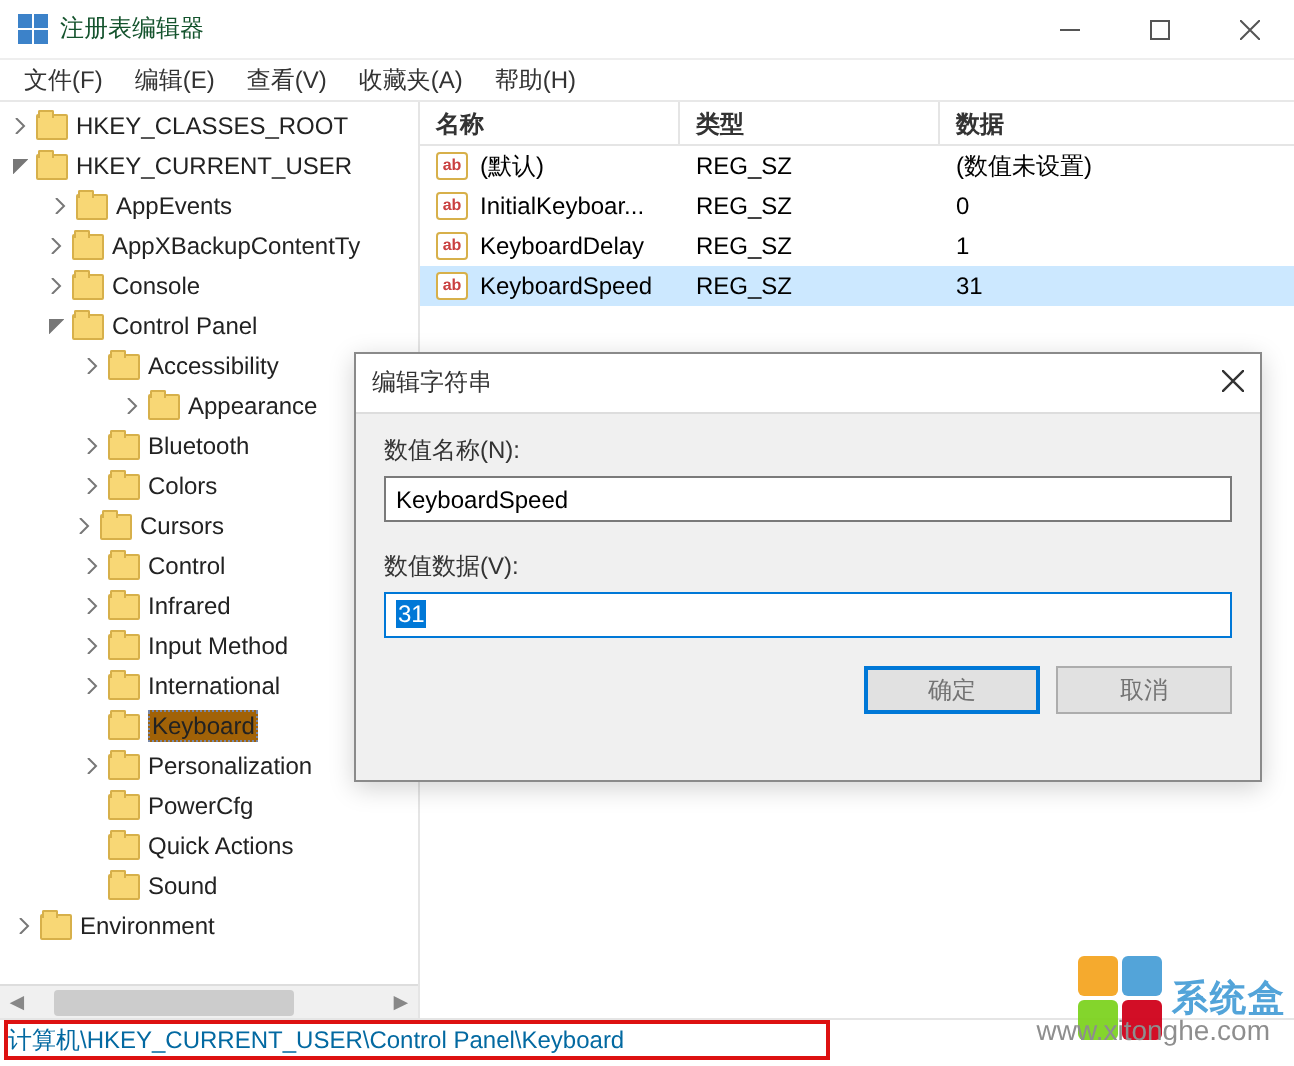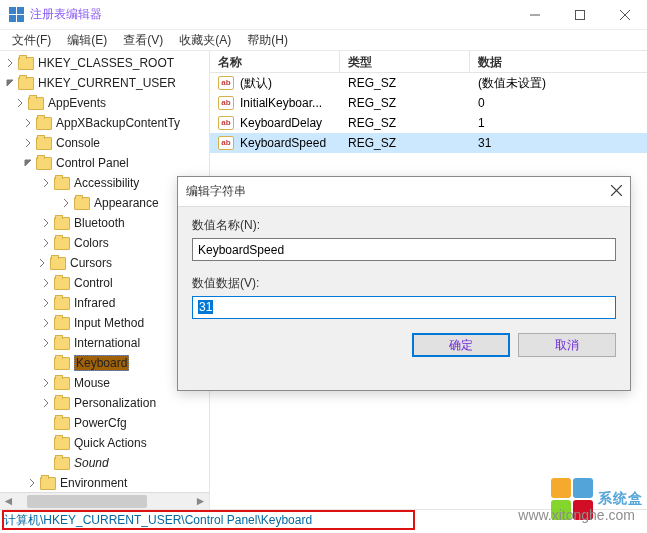--- a/index.html
+++ b/index.html
@@ -2,21 +2,21 @@
 <html><head>
 <meta charset="utf-8">
 <style>
 * { box-sizing: border-box; margin: 0; padding: 0; font-family: "Segoe UI", "Microsoft YaHei", Tahoma, sans-serif; font-size: 12px; }
 body { background: #fff; width: 647px; height: 533px; overflow: hidden; position: relative; }
 
 
 .titlebar { height: 30px; background: #fff; display: flex; align-items: center; border-bottom: 1px solid #eee; }
 .titlebar .icon { width: 16px; height: 16px; margin: 0 6px 0 8px; display:flex; flex-wrap:wrap; }
 .titlebar .icon span { width:7px; height:7px; background:#3c82c9; margin:0.5px; }
-.titlebar .title { flex: 1; color: #8b5cf6; }
+.titlebar .title { flex: 1; color: #14532d; }
 .titlebar .btns { display: flex; }
 .titlebar .btn { width: 45px; height: 30px; display:flex; align-items:center; justify-content:center; color:#666; }
 .titlebar .btn svg { stroke:#555; stroke-width:1; fill:none; }
 
 
 .menubar { height: 21px; display:flex; align-items:center; padding: 0 4px; border-bottom: 1px solid #e8e8e8; }
 .menubar .item { padding: 2px 8px; color:#333; }
 
 
 .main { display:flex; height: 458px; }
@@ -54,28 +54,28 @@
 .dialog { position:absolute; left:177px; top:176px; width:454px; height:215px; background:#f0f0f0; border:1px solid #8a8a8a; box-shadow:0 3px 12px rgba(0,0,0,.18); }
 .dialog .dlg-title { height:30px; background:#fff; display:flex; align-items:center; padding:0 8px; border-bottom:1px solid #ddd; }
 .dialog .dlg-title .t { flex:1; color:#333; }
 .dialog .dlg-title .x { width:30px; text-align:right; }
 .dialog .dlg-title .x svg{ stroke:#333; stroke-width:1.2; }
 .dialog .body { padding: 10px 14px; }
 .dialog .lab { color:#333; margin-bottom:4px; }
 .dialog input { width:100%; height:23px; border:1px solid #7a7a7a; background:#fff; padding:0 5px; font-size:12px; }
 .dialog .selected-val { background:#0078d7; color:#fff; padding:0 1px; }
 .dialog .btnrow { display:flex; justify-content:flex-end; gap:8px; padding: 4px 14px 12px; }
-.dialog button { width:98px; height:24px; background:#e1e1e1; border:1px solid #adadad; color:#6d28d9; }
+.dialog button { width:88px; height:24px; background:#e1e1e1; border:1px solid #adadad; color:#737373; }
 .dialog button.primary { border:2px solid #0078d7; background:#e1e1e1; }
 
 
 .watermark { position:absolute; right:4px; bottom:12px; display:flex; align-items:center; opacity:.95; pointer-events:none;}
 .watermark .logo{ display:flex; flex-wrap:wrap; width:44px; height:44px; transform:rotate(0deg); margin-right:4px;}
 .watermark .logo span{ width:20px; height:20px; margin:1px; border-radius:3px;}
-.watermark .txt{ font-size:14px; font-weight:bold; color:#4aa0d8; letter-spacing:1px; text-shadow:0 0 2px #fff;}
+.watermark .txt{ font-size:18px; font-weight:bold; color:#4aa0d8; letter-spacing:1px; text-shadow:0 0 2px #fff;}
 .watermark .sub{ font-size:14px; color:#888; position:absolute; right:8px; bottom:-2px;}
 </style>
 </head>
 <body>
 
 <div class="titlebar">
   <div class="icon">
       <span></span>
       <span></span>
       <span></span>
@@ -125,21 +125,21 @@
       <div class="tree-node" style="padding-left:4px">
         <span class="expander open">
             <svg width="8" height="8">
               <path d="M1 1 L7 1 L1 7 Z"></path>
             </svg>
           </span>
         <span class="folder"></span>
         <span class="label">HKEY_CURRENT_USER</span>
       </div>
       <div id="tree-items">
-          <div class="tree-node" style="padding-left: 14px;">
+          <div class="tree-node" style="padding-left: 24px;">
             <span class="expander">
               <svg width="8" height="8">
                 <path d="M2 0 L6 4 L2 8"></path>
               </svg>
             </span>
             <span class="folder"></span>
             <span class="label">AppEvents</span>
           </div>
           <div class="tree-node" style="padding-left: 22px;">
             <span class="expander">
@@ -254,47 +254,38 @@
             <span class="folder"></span>
             <span class="label">Keyboard</span>
           </div>
           <div class="tree-node" style="padding-left: 40px;">
             <span class="expander">
               <svg width="8" height="8">
                 <path d="M2 0 L6 4 L2 8"></path>
               </svg>
             </span>
             <span class="folder"></span>
-            <span class="label">Mouse</span>
-          </div>
-          <div class="tree-node" style="padding-left: 40px;">
-            <span class="expander">
-              <svg width="8" height="8">
-                <path d="M2 0 L6 4 L2 8"></path>
-              </svg>
-            </span>
-            <span class="folder"></span>
             <span class="label">Personalization</span>
           </div>
           <div class="tree-node" style="padding-left: 40px;">
             <span class="expander"></span>
             <span class="folder"></span>
             <span class="label">PowerCfg</span>
           </div>
           <div class="tree-node" style="padding-left: 40px;">
             <span class="expander"></span>
             <span class="folder"></span>
             <span class="label">Quick Actions</span>
           </div>
-          <div class="tree-node" style="padding-left: 40px; font-style: italic;">
+          <div class="tree-node" style="padding-left: 40px;">
             <span class="expander"></span>
             <span class="folder"></span>
             <span class="label">Sound</span>
           </div>
-          <div class="tree-node" style="padding-left: 26px;">
+          <div class="tree-node" style="padding-left: 6px;">
             <span class="expander">
               <svg width="8" height="8">
                 <path d="M2 0 L6 4 L2 8"></path>
               </svg>
             </span>
             <span class="folder"></span>
             <span class="label">Environment</span>
           </div>
         </div>
     </div>

